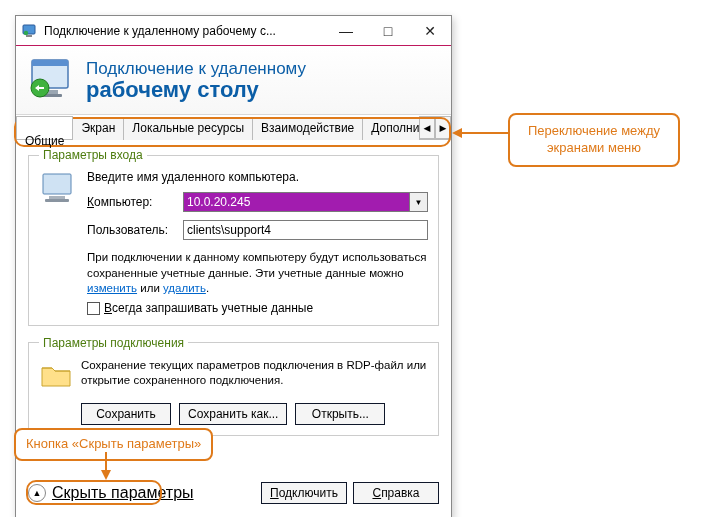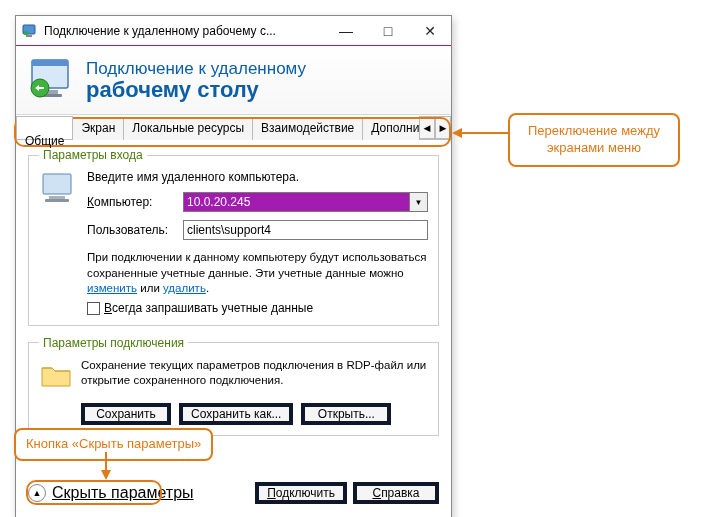--- a/index.html
+++ b/index.html
@@ -141,21 +141,21 @@
   }
   .note a { color:#0066cc; }
   .chk-row { display:flex; align-items:flex-end; gap:4px; margin-top:4px; font-size:12px;}
   .chk { width:13px; height:13px; border:1px solid #555; background:#fff;}
   .conn-row { display:flex; gap:8px; }
   .folder-icon svg { width:34px; height:34px; }
   .conn-text { font-size:11.5px; line-height:1.35; flex:1;}
   .btn-row { display:flex; gap:8px; margin-top:8px; margin-left:42px;}
   .btn {
     min-width:90px; height:22px;
-    border:4px solid #0f172a; background:#f5f5f5;
+    border:1px solid #0f172a; background:#f5f5f5;
     font-size:12px; padding:0 8px;
     display:inline-flex;align-items:center;justify-content:center;
   }
   .footer {
     display:flex; align-items:center;
     padding: 10px 12px 14px 12px;
     margin-top: 14px;
     gap: 6px;
   }
   .footer .collapse {

